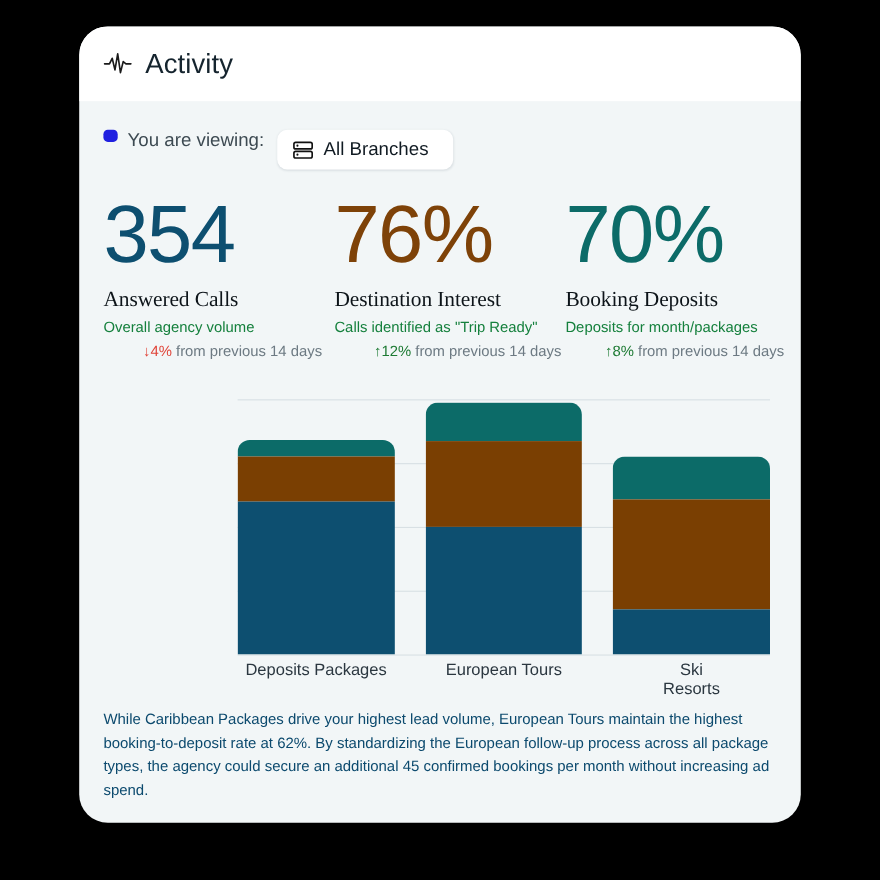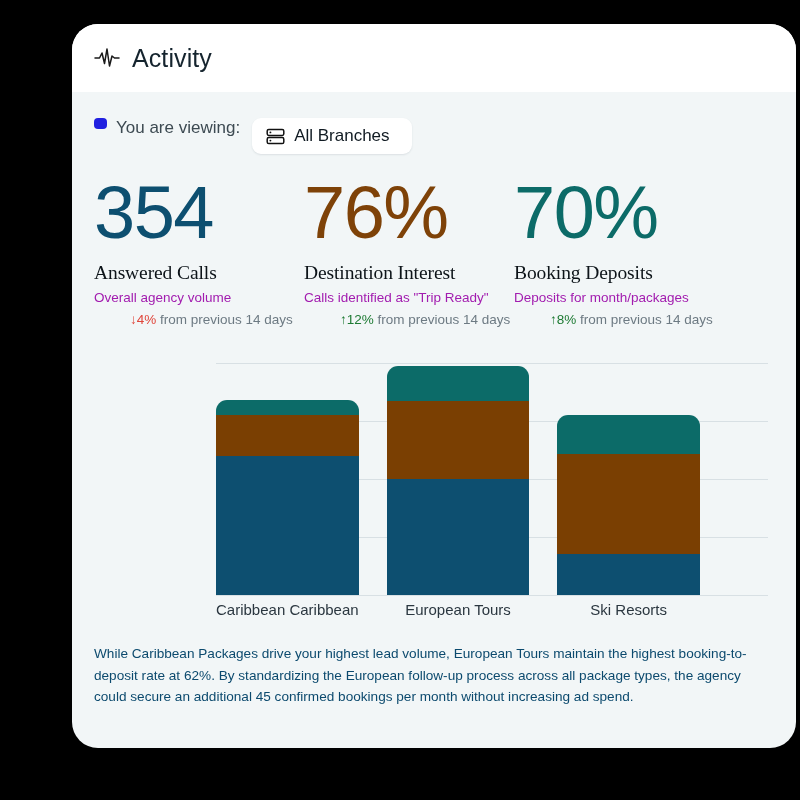--- a/index.html
+++ b/index.html
@@ -16,21 +16,21 @@
   .stage {
     position: relative;
     width: 800px;
     height: 800px;
     background: #000000;
   }
   .card {
     position: absolute;
     left: 72px;
     top: 24px;
-    width: 724px;
+    width: 656px;
     height: 724px;
     background: #f2f6f7;
     border-radius: 26px;
     overflow: hidden;
     box-shadow: 0 10px 40px rgba(0,0,0,0.45);
   }
   
   .card-header {
     height: 68px;
     background: #ffffff;
@@ -109,21 +109,21 @@
   }
   .metric-name {
     font-size: 19.5px;
     color: #0d1419;
     margin-top: 6px;
     letter-spacing: -.1px;
     font-family: Liberation Serif, serif;
   }
   .metric-desc {
     font-size: 13.5px;
-    color: #a21caf;
+    color: #15803d;
     margin-top: 6px;
   }
   .metric-trend {
     font-size: 13.5px;
     color: #6d7a83;
     margin-top: 7px;
     white-space: nowrap;
     margin-left: 36px;
   }
   .trend-strong { font-weight: 400; }
@@ -254,21 +254,21 @@
             <div class="seg" style="height: 77.72px; background: rgb(122, 63, 2);"></div>
             <div class="seg" style="height: 116px; background: rgb(13, 79, 112);"></div>
           </div>
           <div class="bar" style="left: 341.333px; width: 142.667px; height: 179.8px;">
             <div class="seg" style="height: 38.28px; background: rgb(12, 107, 104);"></div>
             <div class="seg" style="height: 100.92px; background: rgb(122, 63, 2);"></div>
             <div class="seg" style="height: 40.6px; background: rgb(13, 79, 112);"></div>
           </div>
         </div>
       <div class="xlabels" id="xlabels">
-          <div class="xlabel" style="left: 71.3333px;">Caribbean Caribbean</div>
+          <div class="xlabel" style="left: 71.3333px;">Deposits Packages</div>
           <div class="xlabel" style="left: 242px;">European Tours</div>
           <div class="xlabel" style="left: 412.667px;">Ski Resorts</div>
         </div>
     </div>
 
     <div class="footer-note">While Caribbean Packages drive your highest lead volume, European Tours maintain the highest booking-to-deposit rate at 62%. By standardizing the European follow-up process across all package types, the agency could secure an additional 45 confirmed bookings per month without increasing ad spend.</div>
 
   </div>
 </div>
 

